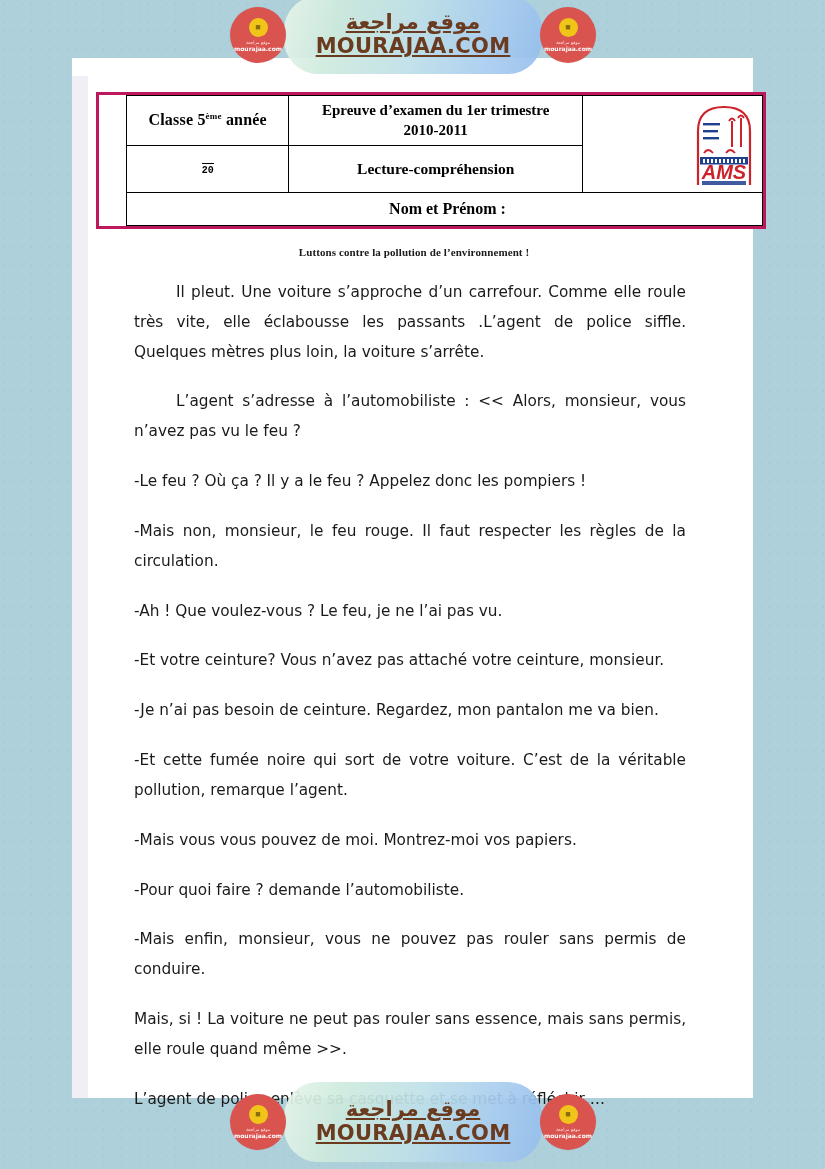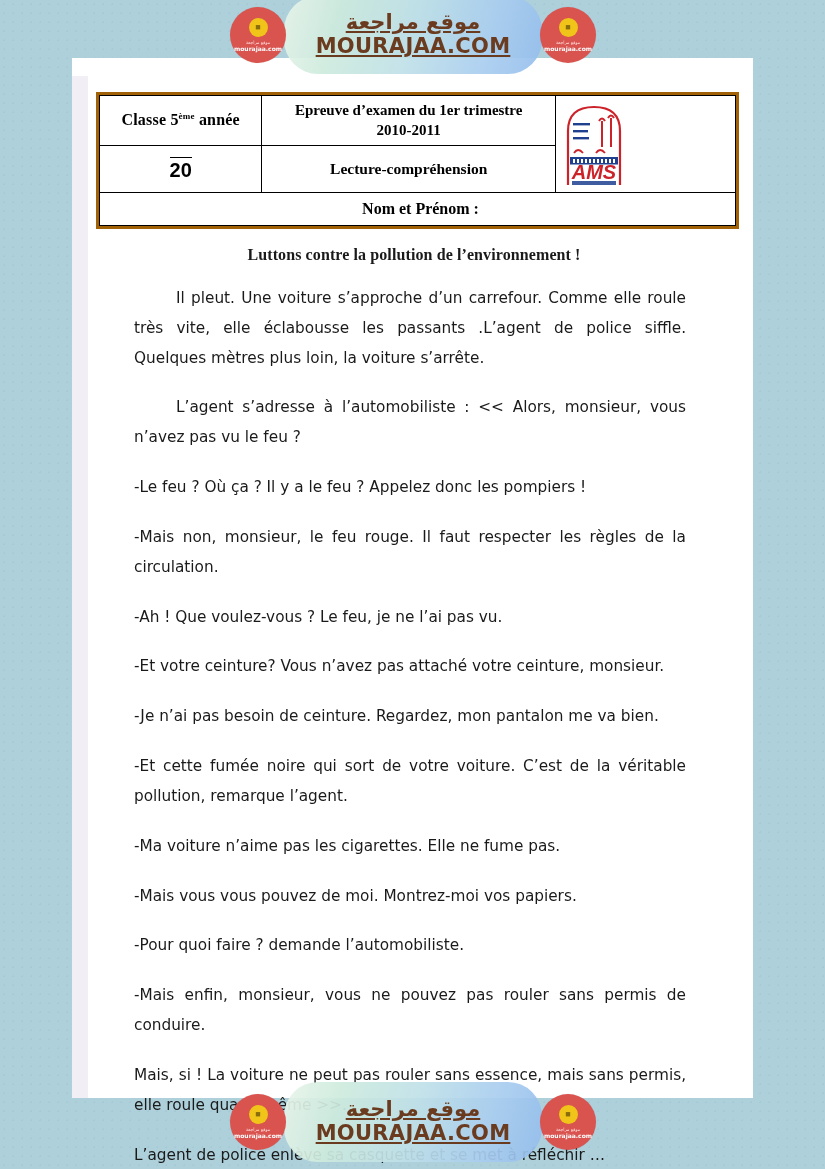--- a/index.html
+++ b/index.html
@@ -51,23 +51,24 @@
     height: 18px;
     background: #ffffff;
   }
 
   
   .hdr-table {
     position: absolute;
     left: 96px;
     top: 92px;
     width: 637px;
-    border: 3px solid #a16207;
+    border: 3px solid #be185d;
     border-collapse: collapse;
     background: #fff;
+    padding-left: 27px;
   }
   .hdr-table table {
     width: 100%;
     border-collapse: collapse;
   }
   .hdr-table td {
     border: 1px solid #000;
     text-align: center;
     vertical-align: middle;
     font-family: "Liberation Serif", serif;
@@ -96,56 +97,56 @@
   }
   .cell-note {
     height: 44px;
     font-size: 15px;
   }
   .note-frac {
     display: inline-block;
     border-top: 1.5px solid #000;
     padding-top: 1px;
     line-height: 1.1;
-    font-family: Liberation Sans, sans-serif;
-    font-size: 20px;
+    font-family: Liberation Mono, monospace;
+    font-size: 10px;
   }
   .cell-matiere {
     font-size: 15.5px;
     height: 44px;
   }
   .cell-nom {
     text-align: left;
     font-size: 16px;
     height: 30px;
     padding-left: 7px;
     margin-top: 40px;
   }
 
   
   .logo-wrap {
     display: flex;
     align-items: center;
-    justify-content: flex-start;
+    justify-content: flex-end;
     height: 88px;
   }
 
   
   .doc-body {
     position: absolute;
     left: 134px;
     top: 246px;
     width: 560px;
     color: #1a1a1a;
   }
   .doc-title {
     text-align: center;
     font-family: "Liberation Serif", serif;
     font-weight: bold;
-    font-size: 16px;
+    font-size: 11px;
     margin: 0 0 20px 0;
     letter-spacing: .1px;
   }
   .para {
     margin: 0 8px 20px 0;
     font-size: 15.3px;
     line-height: 1.95;
     text-align: justify;
     text-justify: inter-word;
     font-family: "DejaVu Sans", sans-serif;
@@ -328,21 +329,20 @@
   <h1 class="doc-title">Luttons contre la pollution de l’environnement !</h1>
   <div id="paras">
       <p class="para indent">Il pleut. Une voiture s’approche d’un carrefour. Comme elle roule très vite, elle éclabousse les passants .L’agent de police siffle. Quelques mètres plus loin, la voiture s’arrête.</p>
       <p class="para indent">L’agent s’adresse à l’automobiliste : &lt;&lt; Alors, monsieur, vous n’avez pas vu le feu ?</p>
       <p class="para nojustify">-Le feu ? Où ça ? Il y a le feu ? Appelez donc les pompiers !</p>
       <p class="para">-Mais non, monsieur, le feu rouge. Il faut respecter les règles de la circulation.</p>
       <p class="para nojustify">-Ah ! Que voulez-vous ? Le feu, je ne l’ai pas vu.</p>
       <p class="para nojustify">-Et votre ceinture? Vous n’avez pas attaché votre ceinture, monsieur.</p>
       <p class="para nojustify">-Je n’ai pas besoin de ceinture. Regardez, mon pantalon me va bien.</p>
       <p class="para">-Et cette fumée noire qui sort de votre voiture. C’est de la véritable pollution, remarque l’agent.</p>
-      <p class="para nojustify">-Ma voiture n’aime pas les cigarettes. Elle ne fume pas.</p>
       <p class="para nojustify">-Mais vous vous pouvez de moi. Montrez-moi vos papiers.</p>
       <p class="para nojustify">-Pour quoi faire ? demande l’automobiliste.</p>
       <p class="para">-Mais enfin, monsieur, vous ne pouvez pas rouler sans permis de conduire.</p>
       <p class="para">Mais, si ! La voiture ne peut pas rouler sans essence, mais sans permis, elle roule quand même &gt;&gt;.</p>
       <p class="para nojustify">L’agent de police enlève sa casquette et se met à réfléchir …</p>
     </div>
 
 </div>
 
 <div class="wm wm-top">

